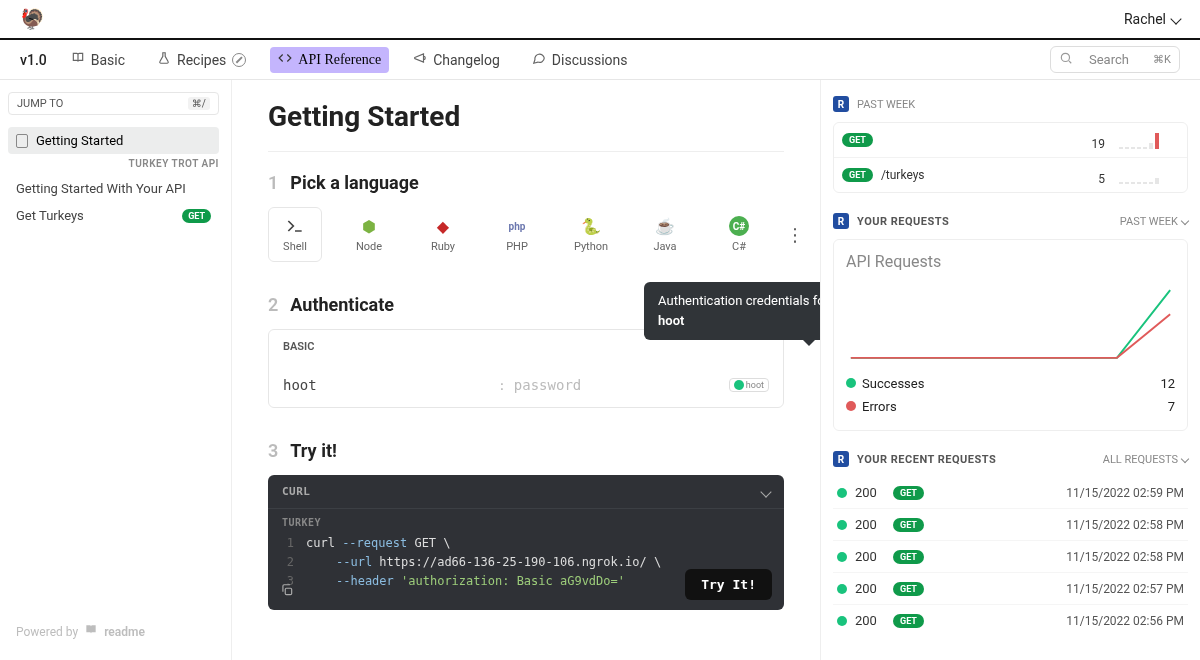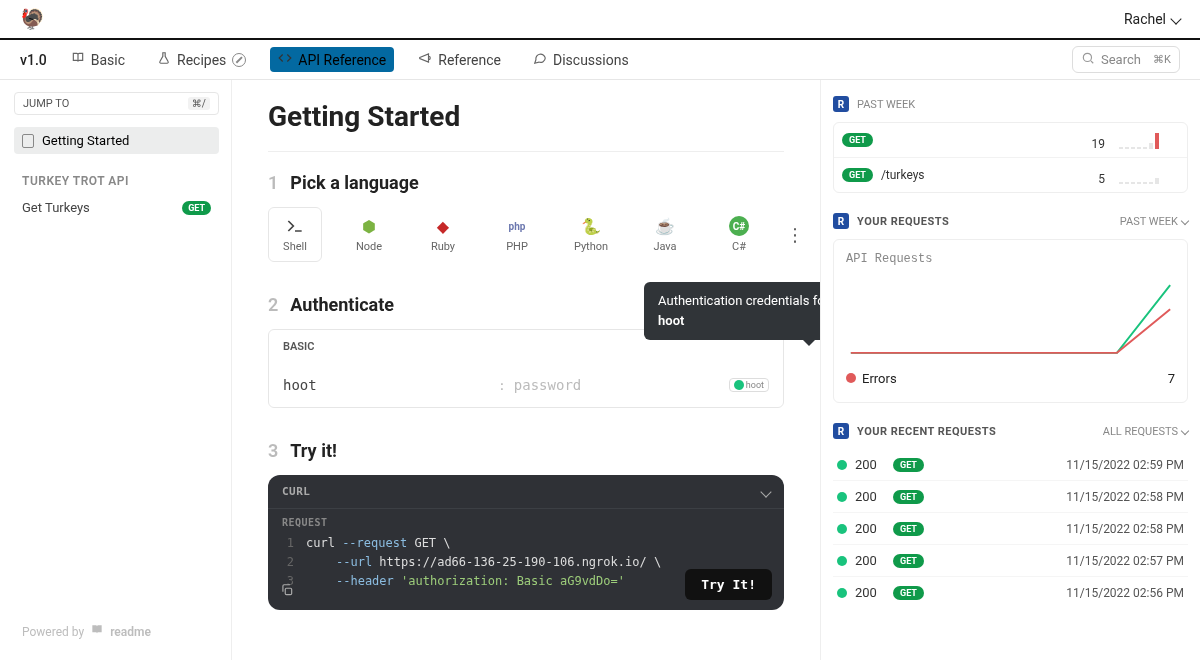--- a/index.html
+++ b/index.html
@@ -8,37 +8,37 @@
   
   .topbar { height: 40px; display: flex; align-items: center; padding: 0 20px; border-bottom: 2px solid #111; }
   .logo { width: 24px; height: 24px; font-size: 20px; }
   .top-spacer { flex: 1; }
   .user-menu { display: flex; align-items: center; gap: 6px; font-size: 14px; cursor: pointer; }
   
   
   .navbar { height: 40px; display: flex; align-items: center; padding: 0 20px; gap: 16px; border-bottom: 1px solid #e6e6e6; }
   .version { font-size: 14px; font-weight: 500; }
   .nav-link { display: flex; align-items: center; gap: 6px; font-size: 14px; color: #444; cursor: pointer; padding: 4px 8px; border-radius: 4px; }
-  .nav-link.active { background: #0369a1; color: #000; }
+  .nav-link.active { background: #c4b5fd; color: #000; font-family: Liberation Serif, serif; }
   .nav-link .strike-circle { width:14px; height:14px; border:1.5px solid #888; border-radius:50%; position:relative; display:inline-block;}
   .nav-link .strike-circle::after{content:"";position:absolute;left:2px;top:5px;width:8px;height:1.5px;background:#888;transform:rotate(-45deg);}
   .nav-spacer { flex: 1; }
-  .search-box { display:flex; align-items:center; gap:6px; border:1px solid #ddd; border-radius:6px; padding:4px 8px; width:108px; color:#888; font-size:13px;}
+  .search-box { display:flex; align-items:center; gap:16px; border:1px solid #ddd; border-radius:6px; padding:4px 8px; width:130px; color:#888; font-size:13px;}
   .kbd { font-size:11px; color:#888; }
   
   
   .layout { display:flex; height: calc(660px - 80px); }
   
   
-  .sidebar { width:232px; border-right:1px solid #eee; padding:12px 12px 12px 14px; display:flex; flex-direction:column; }
+  .sidebar { width:232px; border-right:1px solid #eee; padding:12px 12px 12px 8px; display:flex; flex-direction:column;text-align:right; }
   .jump-to { display:flex; justify-content:space-between; align-items:center; border:1px solid #e6e6e6; border-radius:4px; padding:4px 8px; font-size:11px; color:#555; margin-bottom:12px; }
   .jump-to .kbd-badge { background:#f2f2f2; border-radius:3px; padding:1px 4px; font-size:10px; }
   .side-item { display:flex; align-items:center; gap:8px; padding:6px 8px; border-radius:4px; font-size:13px; color:#444; cursor:pointer; }
   .side-item.active { background:#eceded; color:#000; }
-  .side-section { font-size:12px; letter-spacing:0.5px; color:#888; font-weight:600; margin:20px 0 6px 8px; }
+  .side-section { font-size:10px; letter-spacing:0.5px; color:#888; font-weight:600; margin:4px 0 6px 8px; }
   .side-item .badge-get { margin-left:auto; background:#0f9a4a; color:#fff; font-size:9px; font-weight:700; padding:2px 6px; border-radius:10px; }
   .powered { margin-top:auto; color:#bdbdbd; font-size:12px; display:flex; align-items:center; gap:6px; padding:8px;}
   
   
   .content { flex:1; padding:20px 36px; overflow:auto; position:relative; }
   h1 { font-size:28px; font-weight:700; margin-bottom:18px; }
   .hr { border:none; border-top:1px solid #eee; margin:6px 0 20px; }
   .step { display:flex; align-items:center; gap:12px; margin-bottom:14px; }
   .step-num { color:#bbb; font-size:18px; font-weight:600; }
   .step-title { font-size:18px; font-weight:700; }
@@ -56,21 +56,21 @@
   .auth-input { flex:1; border:none; font-size:14px; font-family:ui-monospace, monospace; color:#444; outline:none; }
   .auth-input::placeholder { color:#bbb; }
   .auth-sep { color:#bbb; font-family:monospace; }
   .hint-pill { border:1px solid #ddd; border-radius:4px; padding:1px 4px; display:flex; align-items:center; gap:2px; font-size:9px; color:#888;}
   .dot-green { width:10px; height:10px; border-radius:50%; background:#19c37d; display:inline-block;}
   
   .tooltip { position:absolute; background:#303438; color:#fff; padding:10px 14px; border-radius:6px; font-size:13px; max-width:200px; line-height:1.4; }
   .tooltip::after { content:""; position:absolute; bottom:-6px; left:80%; width:0;height:0;border-left:6px solid transparent;border-right:6px solid transparent;border-top:6px solid #303438;}
   .tooltip .tuser { font-weight:600; display:block; margin-top:2px;}
   
-  .code-box { background:#2f3136; border-radius:12px; color:#ddd; font-family:ui-monospace, monospace; font-size:12px; overflow:hidden; position:relative;}
+  .code-box { background:#2f3136; border-radius:6px; color:#ddd; font-family:ui-monospace, monospace; font-size:12px; overflow:hidden; position:relative;}
   .code-head { display:flex; justify-content:space-between; align-items:center; padding:10px 14px; border-bottom:1px solid #3c3f44; font-size:11px; font-weight:700; letter-spacing:0.5px; color:#aaa;}
   .code-sub { padding:8px 14px 0; font-size:10px; font-weight:700; letter-spacing:0.5px; color:#888;}
   .code-lines { padding:6px 14px 18px; }
   .code-line { display:flex; gap:12px; line-height:1.6;}
   .ln { color:#666; width:12px; text-align:right;}
   .tok-cmd { color:#ddd; }
   .tok-flag { color:#8bbce0; }
   .tok-str { color:#9ccc7a; }
   .code-copy { position:absolute; left:12px; bottom:10px; color:#aaa; cursor:pointer; font-size:14px;}
   .try-btn { position:absolute; right:12px; bottom:10px; background:#111; color:#fff; border-radius:6px; padding:8px 16px; font-size:13px; font-weight:600; cursor:pointer;}
@@ -86,21 +86,21 @@
   .endpoint-row { display:flex; align-items:center; gap:8px; padding:6px 8px; border-bottom:1px solid #f2f2f2;}
   .endpoint-row:last-child{border-bottom:none;}
   .get-pill { background:#0f9a4a; color:#fff; font-size:9px; font-weight:700; padding:2px 7px; border-radius:10px;}
   .ep-path { font-size:12px; color:#333; flex:1;}
   .ep-count { font-size:12px; color:#333; width:40px; text-align:right;margin-top:8px;}
   .spark { width:60px; height:18px; display:flex; align-items:flex-end; gap:2px; margin-left:6px;}
   .spark .b { width:4px; background:#e6e6e6; }
   .spark .b.red { background:#e05a5a; }
   
   .chart-box { border:1px solid #eee; border-radius:6px; padding:12px; }
-  .chart-title { font-size:12px; color:#888; margin-bottom:8px;font-family:Liberation Mono, monospace;}
+  .chart-title { font-size:16px; color:#888; margin-bottom:8px;}
   .chart-svg { width:100%; height:90px; }
   .legend-row { display:flex; justify-content:space-between; align-items:center; padding:4px 0; font-size:13px;}
   .dot-g { width:10px;height:10px;border-radius:50%;background:#19c37d;display:inline-block;margin-right:6px;}
   .dot-r { width:10px;height:10px;border-radius:50%;background:#e05a5a;display:inline-block;margin-right:6px;}
   
   .req-row { display:flex; align-items:center; gap:8px; padding:8px 4px; border-bottom:1px solid #f5f5f5;}
   .req-row:last-child{border-bottom:none;}
   .status-dot { width:10px;height:10px;border-radius:50%;background:#19c37d;}
   .req-code { font-size:13px; color:#333; width:30px;}
   .req-time { margin-left:auto; font-size:12px; color:#555;}
@@ -148,21 +148,21 @@
         </svg>
     </span>
     <span>API Reference</span>
   </div>
   <div class="nav-link">
     <span>
       <svg class="icon-svg" viewBox="0 0 24 24" fill="none" stroke="#666" stroke-width="2">
           <path d="M3 11l15-6v14L3 13zM18 9a3 3 0 010 6"></path>
         </svg>
     </span>
-    <span>Reference</span>
+    <span>Changelog</span>
   </div>
   <div class="nav-link">
     <span>
       <svg class="icon-svg" viewBox="0 0 24 24" fill="none" stroke="#666" stroke-width="2">
           <path d="M21 12a8 8 0 01-11 7L3 21l2-6a8 8 0 1116-3z"></path>
         </svg>
     </span>
     <span>Discussions</span>
   </div>
   <div class="nav-spacer"></div>
@@ -183,20 +183,23 @@
   <div class="sidebar">
     <div class="jump-to">
       <span>JUMP TO</span>
       <span class="kbd-badge">⌘/</span>
     </div>
     <div class="side-item active">
       <span class="doc-ic"></span>
       <span>Getting Started</span>
     </div>
     <div class="side-section">TURKEY TROT API</div>
+    <div class="side-item">
+      <span>Getting Started With Your API</span>
+    </div>
     <div class="side-item">
       <span>Get Turkeys</span>
       <span class="badge-get">GET</span>
     </div>
     <div class="powered">
       <span>Powered by</span>
       <span>
         <svg width="14" height="14" viewBox="0 0 24 24" fill="#bdbdbd">
             <path d="M4 4h6a2 2 0 012 2v12a2 2 0 00-2-2H4zM20 4h-6a2 2 0 00-2 2v12a2 2 0 012-2h6z"></path>
           </svg>
@@ -272,21 +275,21 @@
 
     <div class="step">
       <span class="step-num">3</span>
       <span class="step-title">Try it!</span>
     </div>
     <div class="code-box">
       <div class="code-head">
         <span>CURL</span>
         <span class="chev" style="border-color:#aaa"></span>
       </div>
-      <div class="code-sub">REQUEST</div>
+      <div class="code-sub">TURKEY</div>
       <div class="code-lines">
         <div class="code-line">
           <span class="ln">1</span>
           <span><span class="tok-cmd">curl</span> <span class="tok-flag">--request</span> <span class="tok-cmd">GET \</span></span>
         </div>
         <div class="code-line">
           <span class="ln">2</span>
           <span style="padding-left:30px"><span class="tok-flag">--url</span> <span class="tok-cmd">https://ad66-136-25-190-106.ngrok.io/ \</span></span>
         </div>
         <div class="code-line">
@@ -352,20 +355,24 @@
         </span>
       </div>
       <div class="chart-box">
         <div class="chart-title">API Requests</div>
         <svg class="chart-svg" viewBox="0 0 340 90">
           <rect x="0" y="0" width="340" height="90" fill="#fff"></rect>
           <polyline points="5,80 60,80 115,80 170,80 225,80 280,80 335,10" fill="none" stroke="#19c37d" stroke-width="2"></polyline>
           <polyline points="5,80 60,80 115,80 170,80 225,80 280,80 335,35" fill="none" stroke="#e05a5a" stroke-width="2"></polyline>
         </svg>
         <div class="legend-row">
+          <span><span class="dot-g"></span><span>Successes</span></span>
+          <span>12</span>
+        </div>
+        <div class="legend-row">
           <span><span class="dot-r"></span><span>Errors</span></span>
           <span>7</span>
         </div>
       </div>
     </div>
 
     <div class="panel">
       <div class="panel-head">
         <span class="r-badge">R</span>
         <span class="panel-title">YOUR RECENT REQUESTS</span>

